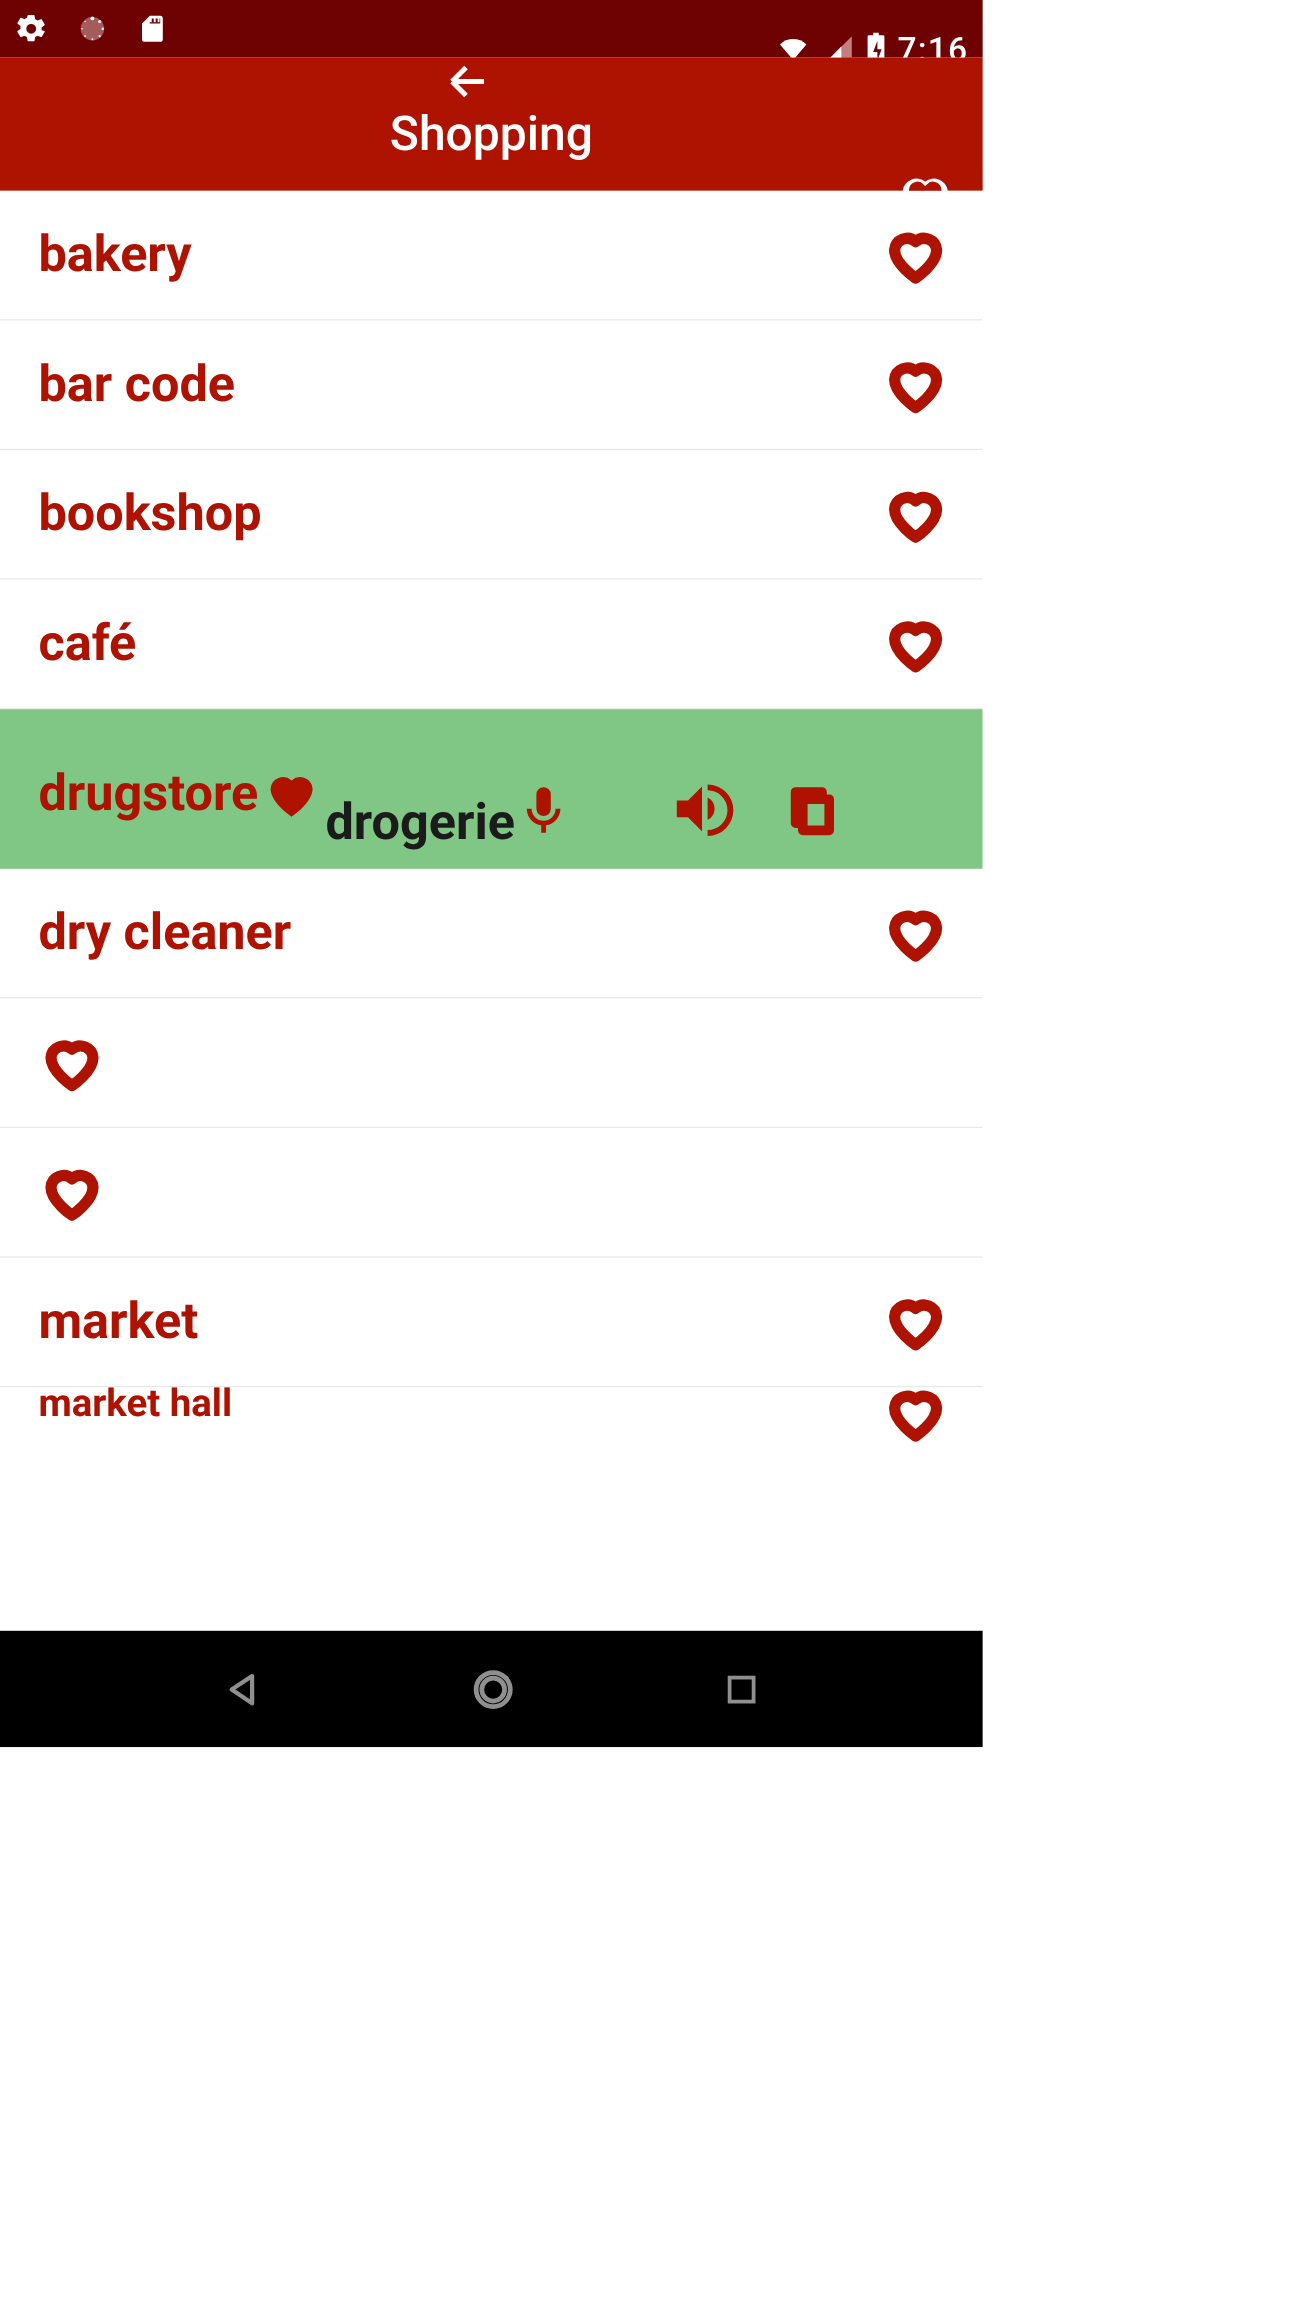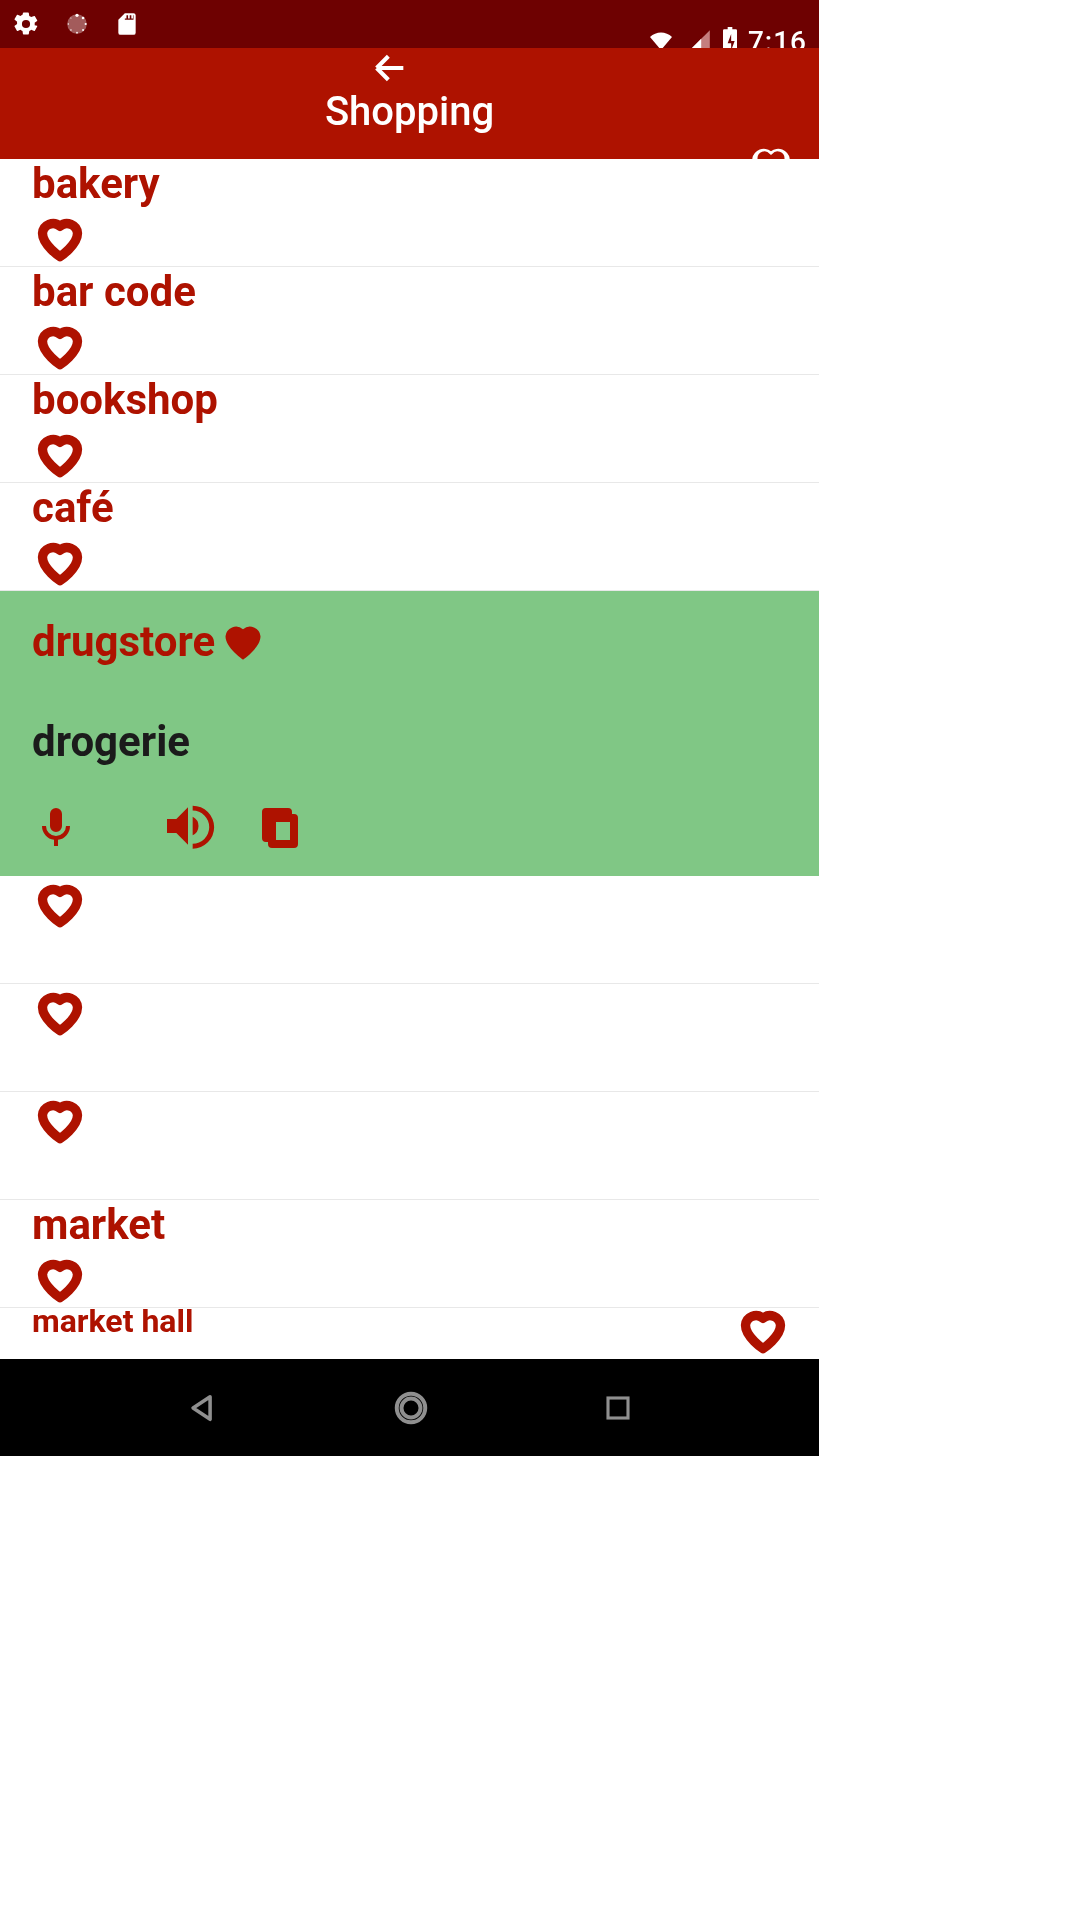--- a/index.html
+++ b/index.html
@@ -17,29 +17,29 @@
     .app-bar {
       height: 111px; background: #ae1200; color: #fff;
       display: flex; align-items: center; padding: 0 20px; flex-direction: column;
     }
     .app-bar .back { margin-right: 40px; }
     .app-bar .title { font-size: 40px; font-weight: 500; }
     .app-bar .fav-header { margin-left: auto; }
 
     .list { flex: 1; overflow: hidden; background: #fff; }
     .row {
-      min-height: 108px; display: flex; align-items: flex-start;
-      padding: 0 28px 0 32px; border-bottom: 1px solid #e8e8e8; flex-direction: column;
+      min-height: 108px; display: flex; align-items: center;
+      padding: 0 28px 0 32px; border-bottom: 1px solid #e8e8e8;
     }
     .row .label { font-size: 42px; font-weight: 700; color: #ae1200; flex: 1; }
     .row .heart { flex: 0 0 auto; }
 
     .row-expanded {
       background: #80c785; border-bottom: none;
-      display: flex; flex-direction: column; align-items: flex-start;
+      display: flex; flex-direction: row; align-items: center;
       padding: 22px 28px 14px 32px;
     }
     .row-expanded .top-line { display: flex; align-items: center; }
     .row-expanded .label { font-size: 42px; font-weight: 700; color: #ae1200; flex: 1; }
     .row-expanded .heart { flex: 0 0 auto; }
     .row-expanded .translation { font-size: 42px; font-weight: 700; color: #1b1b1b; margin-top: 48px; }
     .row-expanded .controls { display: flex; align-items: center; margin-top: 32px; margin-bottom: 8px; gap: 40px; }
     .row-expanded .controls .spacer { flex: 1; }
 
     .row-partial { height: 50px; display: flex; align-items: flex-start; padding: 0 28px 0 32px; overflow: hidden; }
@@ -176,20 +176,21 @@
       </span>
       <span>
         <svg width="48" height="52" viewBox="0 0 24 24" class="ico-none ico-stroke-red" stroke-linejoin="round">
             <path d="M8 8h11v13H8Zm-3-3h11v3H8v10H5Z"></path>
           </svg>
       </span>
     </div>
   </div>
 
   <div class="row">
+    <span class="label">dry cleaner</span>
     <span class="heart">
       <svg width="56" height="56" viewBox="0 0 24 24" class="ico-none ico-stroke-red" stroke-linejoin="round">
           <path d="M12 20s-7.5-5-7.5-10A4.5 4.5 0 0 1 12 7a4.5 4.5 0 0 1 7.5 3c0 5-7.5 10-7.5 10Z"></path>
         </svg>
     </span>
   </div>
 
   <div class="row">
     <span class="heart">
       <svg width="56" height="56" viewBox="0 0 24 24" class="ico-none ico-stroke-red" stroke-linejoin="round">

